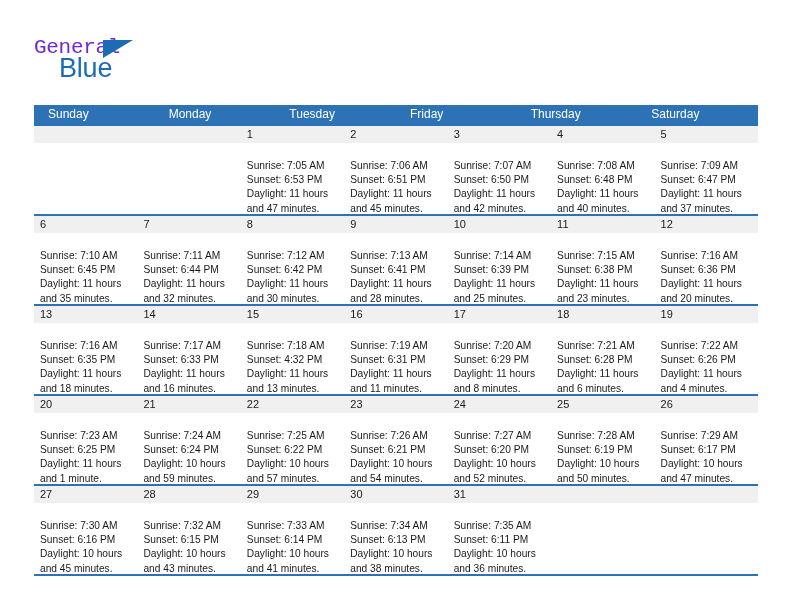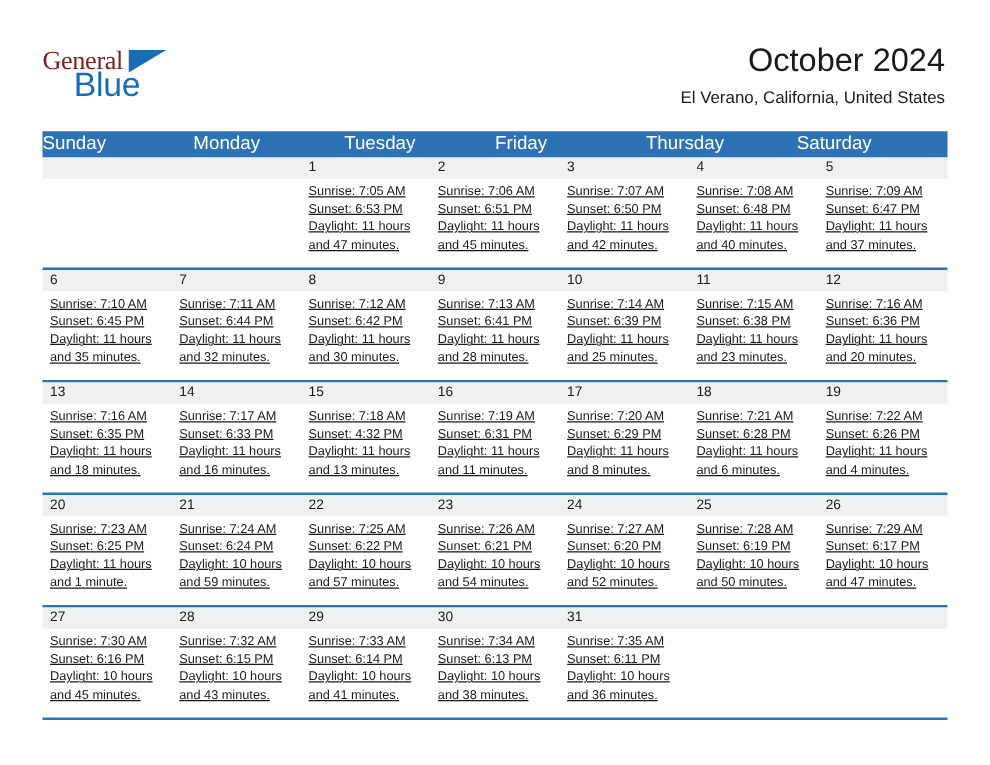--- a/index.html
+++ b/index.html
@@ -35,22 +35,22 @@
     top: 36px;
     width: 110px;
     height: 42px;
   }
   .logo-general {
     position: absolute;
     left: 0;
     top: 0;
     font-size: 21px;
     letter-spacing: -0.3px;
-    color: #7f1d1d;
-    font-family: Liberation Serif, serif;
+    color: #6d28d9;
+    font-family: Liberation Mono, monospace;
   }
   .logo-triangle {
     position: absolute;
     left: 69px;
     top: 4px;
     width: 0;
     height: 0;
     border-left: 30px solid #1b6cb5;
     border-bottom: 18px solid transparent;
   }
@@ -92,23 +92,23 @@
     width: 724px;
   }
   .dow-row {
     display: flex;
     background: #2c72b5;
     height: 19px;
   }
   .dow-cell {
     flex: 1 1 0;
     color: #ffffff;
-    font-size: 15px;
+    font-size: 12px;
     line-height: 19px;
-    padding-left: 0;
+    padding-left: 14px;
     box-sizing: border-box;
     white-space: nowrap;
     overflow: hidden;
   }
 
   .week {
     position: relative;
     border-top: 2px solid #2c72b5;
   }
   .week:first-of-type {
@@ -136,25 +136,24 @@
   }
   .daynum {
     position: relative;
     font-size: 11px;
     line-height: 17px;
     color: #1a1a1a;
     height: 17px;
   }
   .dayinfo {
     position: relative;
-    margin-top: 4px;
+    margin-top: 16px;
     font-size: 10.2px;
     line-height: 14.2px;
     color: #1a1a1a;
-    text-decoration: underline;
   }
   .dayinfo div {
     white-space: nowrap;
   }
   .daycell.empty .daynum,
   .daycell.empty .dayinfo {
     visibility: hidden;
   }
   .grid-bottom {
     border-top: 2px solid #2c72b5;
@@ -168,24 +167,20 @@
 <div class="page">
 
   <div class="header">
 
     <div class="logo">
       <span class="logo-general">General</span>
       <span class="logo-triangle"></span>
       <span class="logo-blue">Blue</span>
     </div>
 
-    <div class="title-block">
-      <div class="cal-title">October 2024</div>
-      <div class="cal-subtitle">El Verano, California, United States</div>
-    </div>
 
   </div>
 
   <div class="calendar">
 
     <div class="dow-row">
       <div class="dow-cell">Sunday</div>
       <div class="dow-cell">Monday</div>
       <div class="dow-cell">Tuesday</div>
       <div class="dow-cell">Friday</div>

